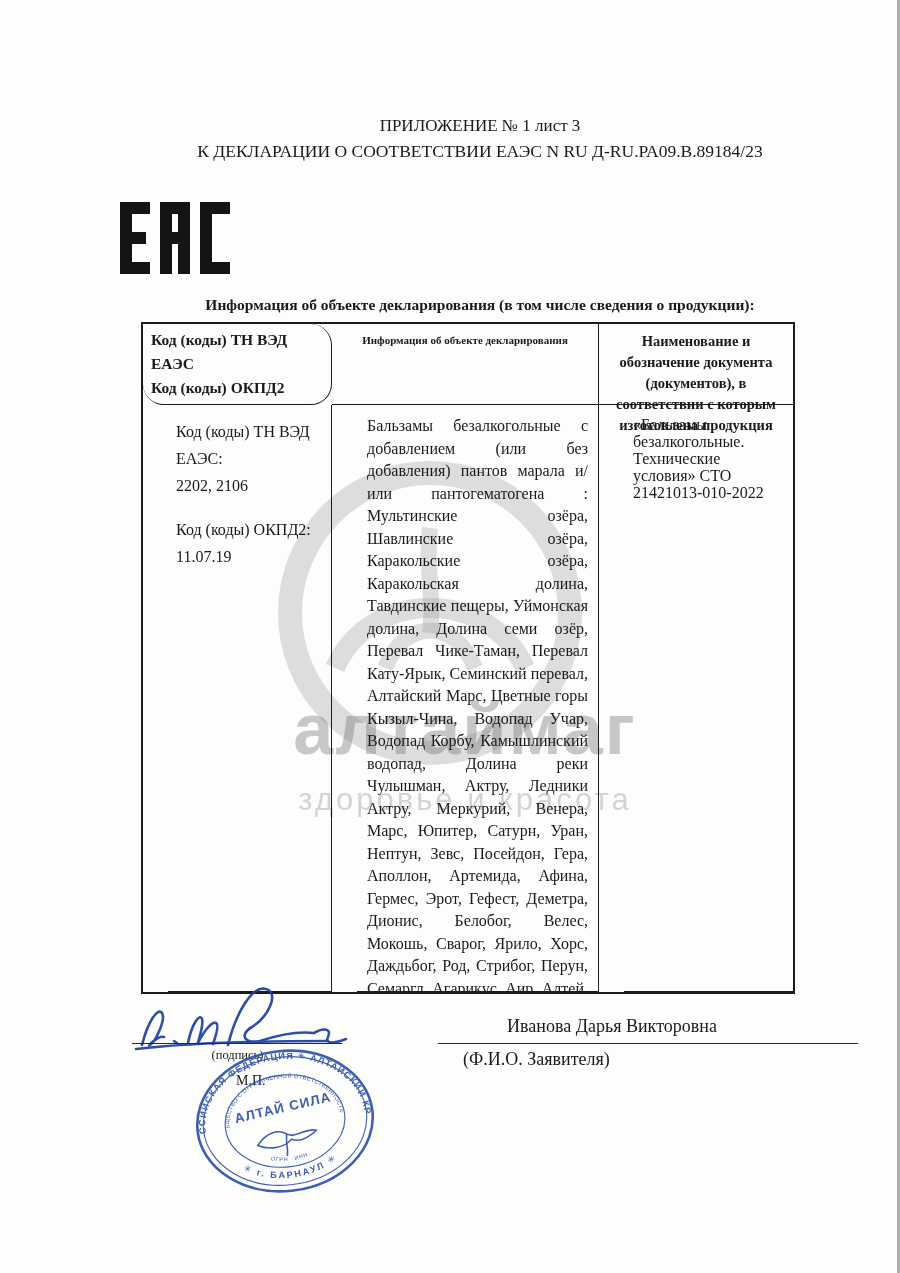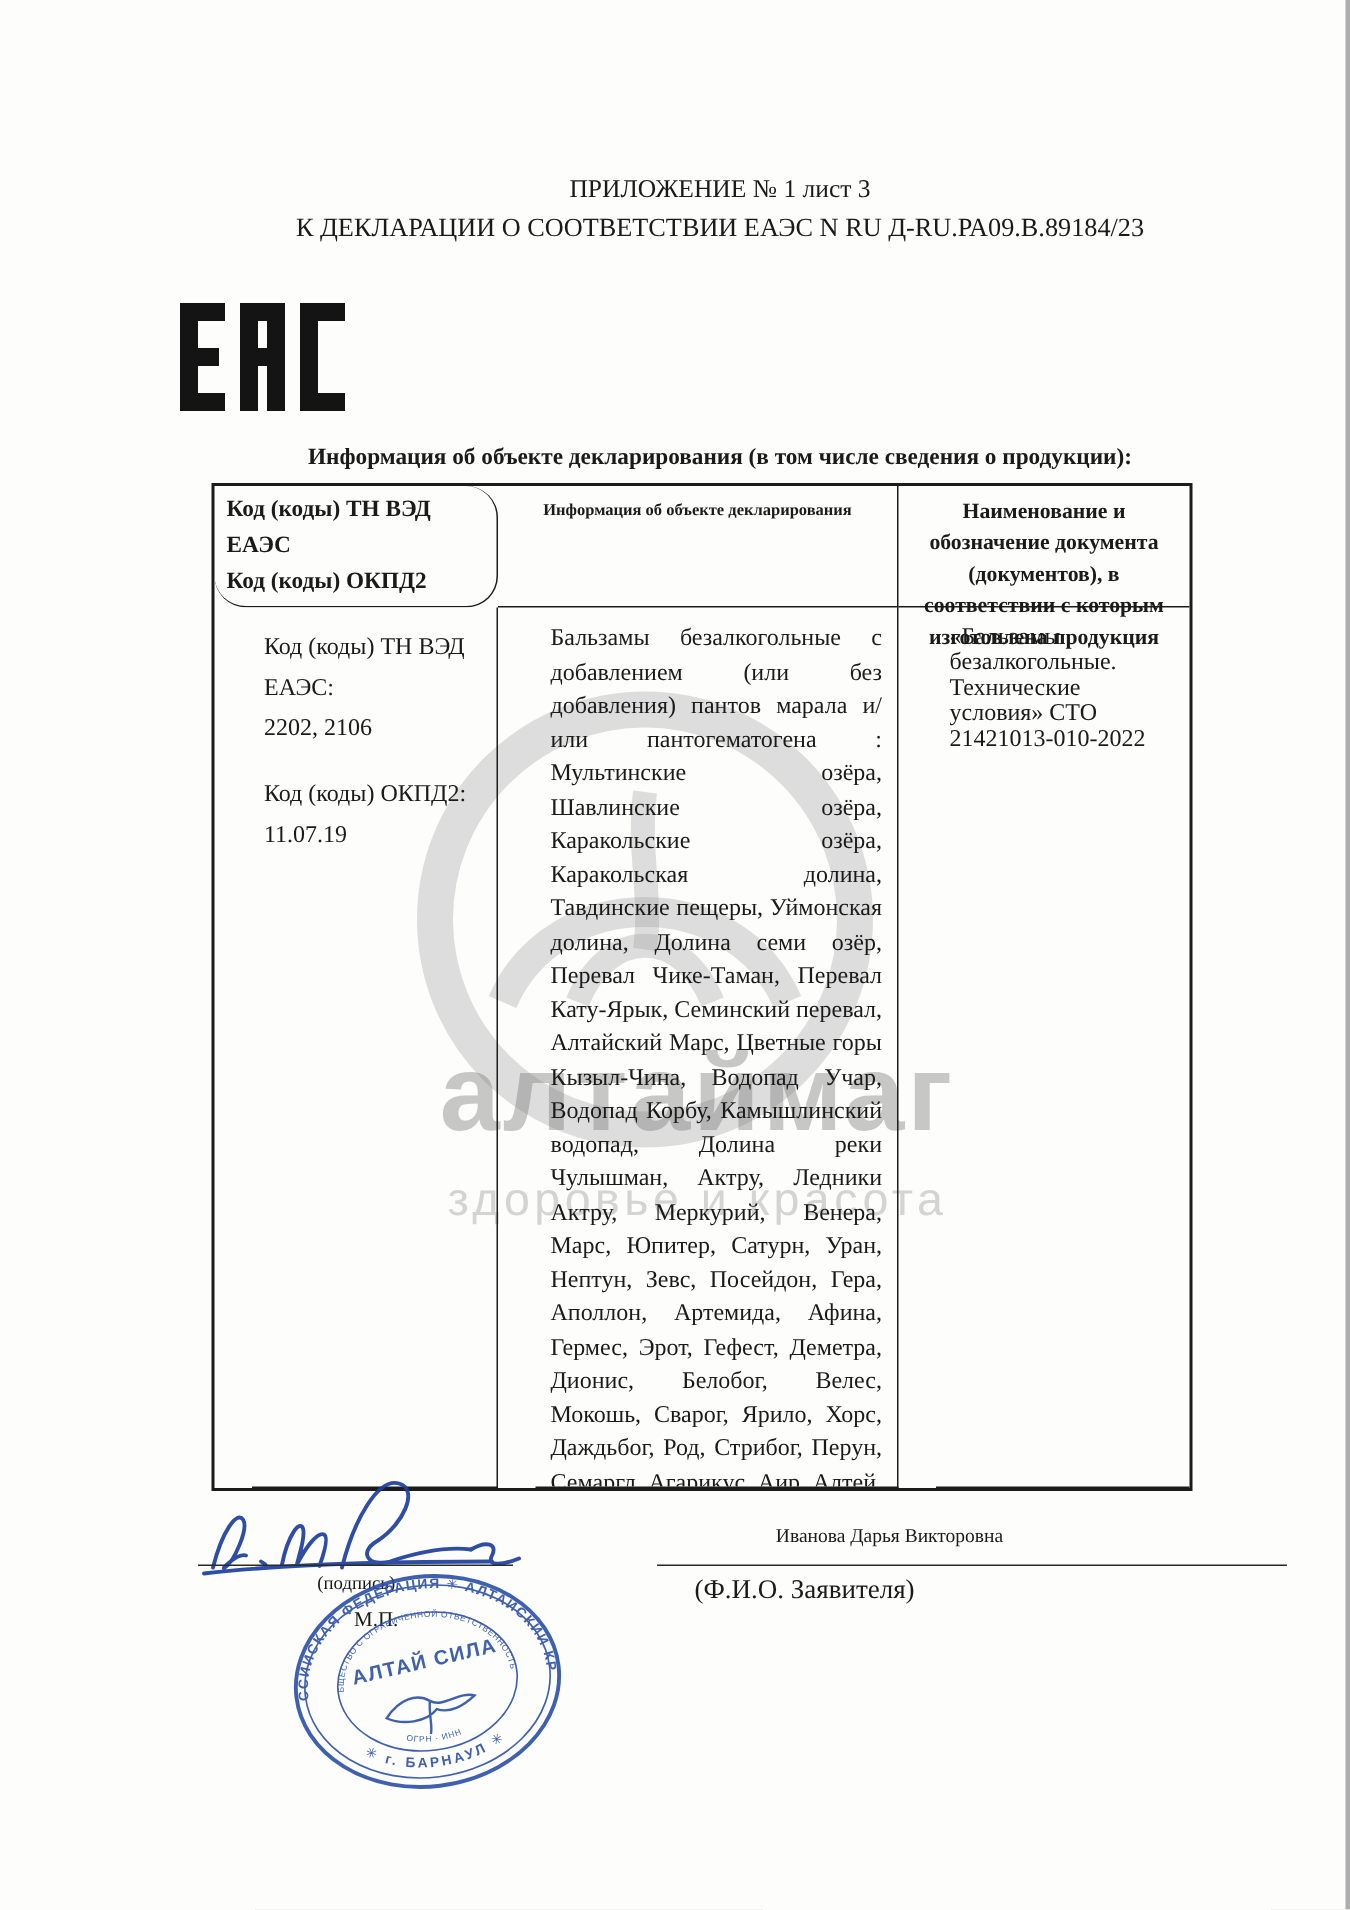--- a/index.html
+++ b/index.html
@@ -57,21 +57,21 @@
   .d2cell{padding:10px 10px;font-size:16px;line-height:22.5px;
     text-align:justify;text-align-last:left;hyphens:none;}
   .d3cell{padding:11px 9px;font-size:16px;line-height:17px;}
 
   
   .sig-zone{position:absolute;left:0;top:980px;width:900px;height:230px;z-index:2;}
   .sig-line{position:absolute;left:132px;top:63px;width:210px;border-bottom:1.6px solid #2a2a2a;}
   .sig-caption{position:absolute;left:140px;top:68px;width:195px;text-align:center;font-size:12.5px;}
   .seal-abbr{position:absolute;left:236px;top:93px;font-size:14px;}
   .fio-line{position:absolute;left:438px;top:63px;width:420px;border-bottom:1.6px solid #2a2a2a;}
-  .fio-name{position:absolute;left:433px;top:36px;width:320px;text-align:center;font-size:13px;}
+  .fio-name{position:absolute;left:452px;top:36px;width:320px;text-align:center;font-size:18px;}
   .fio-caption{position:absolute;left:463px;top:69px;width:320px;text-align:left;font-size:18px;}
   .autograph{position:absolute;left:128px;top:3px;}
   .stamp{position:absolute;left:193px;top:66px;}
 </style>
 </head>
 <body>
 
 <div class="page">
   <div class="scan-edge"></div>
 

